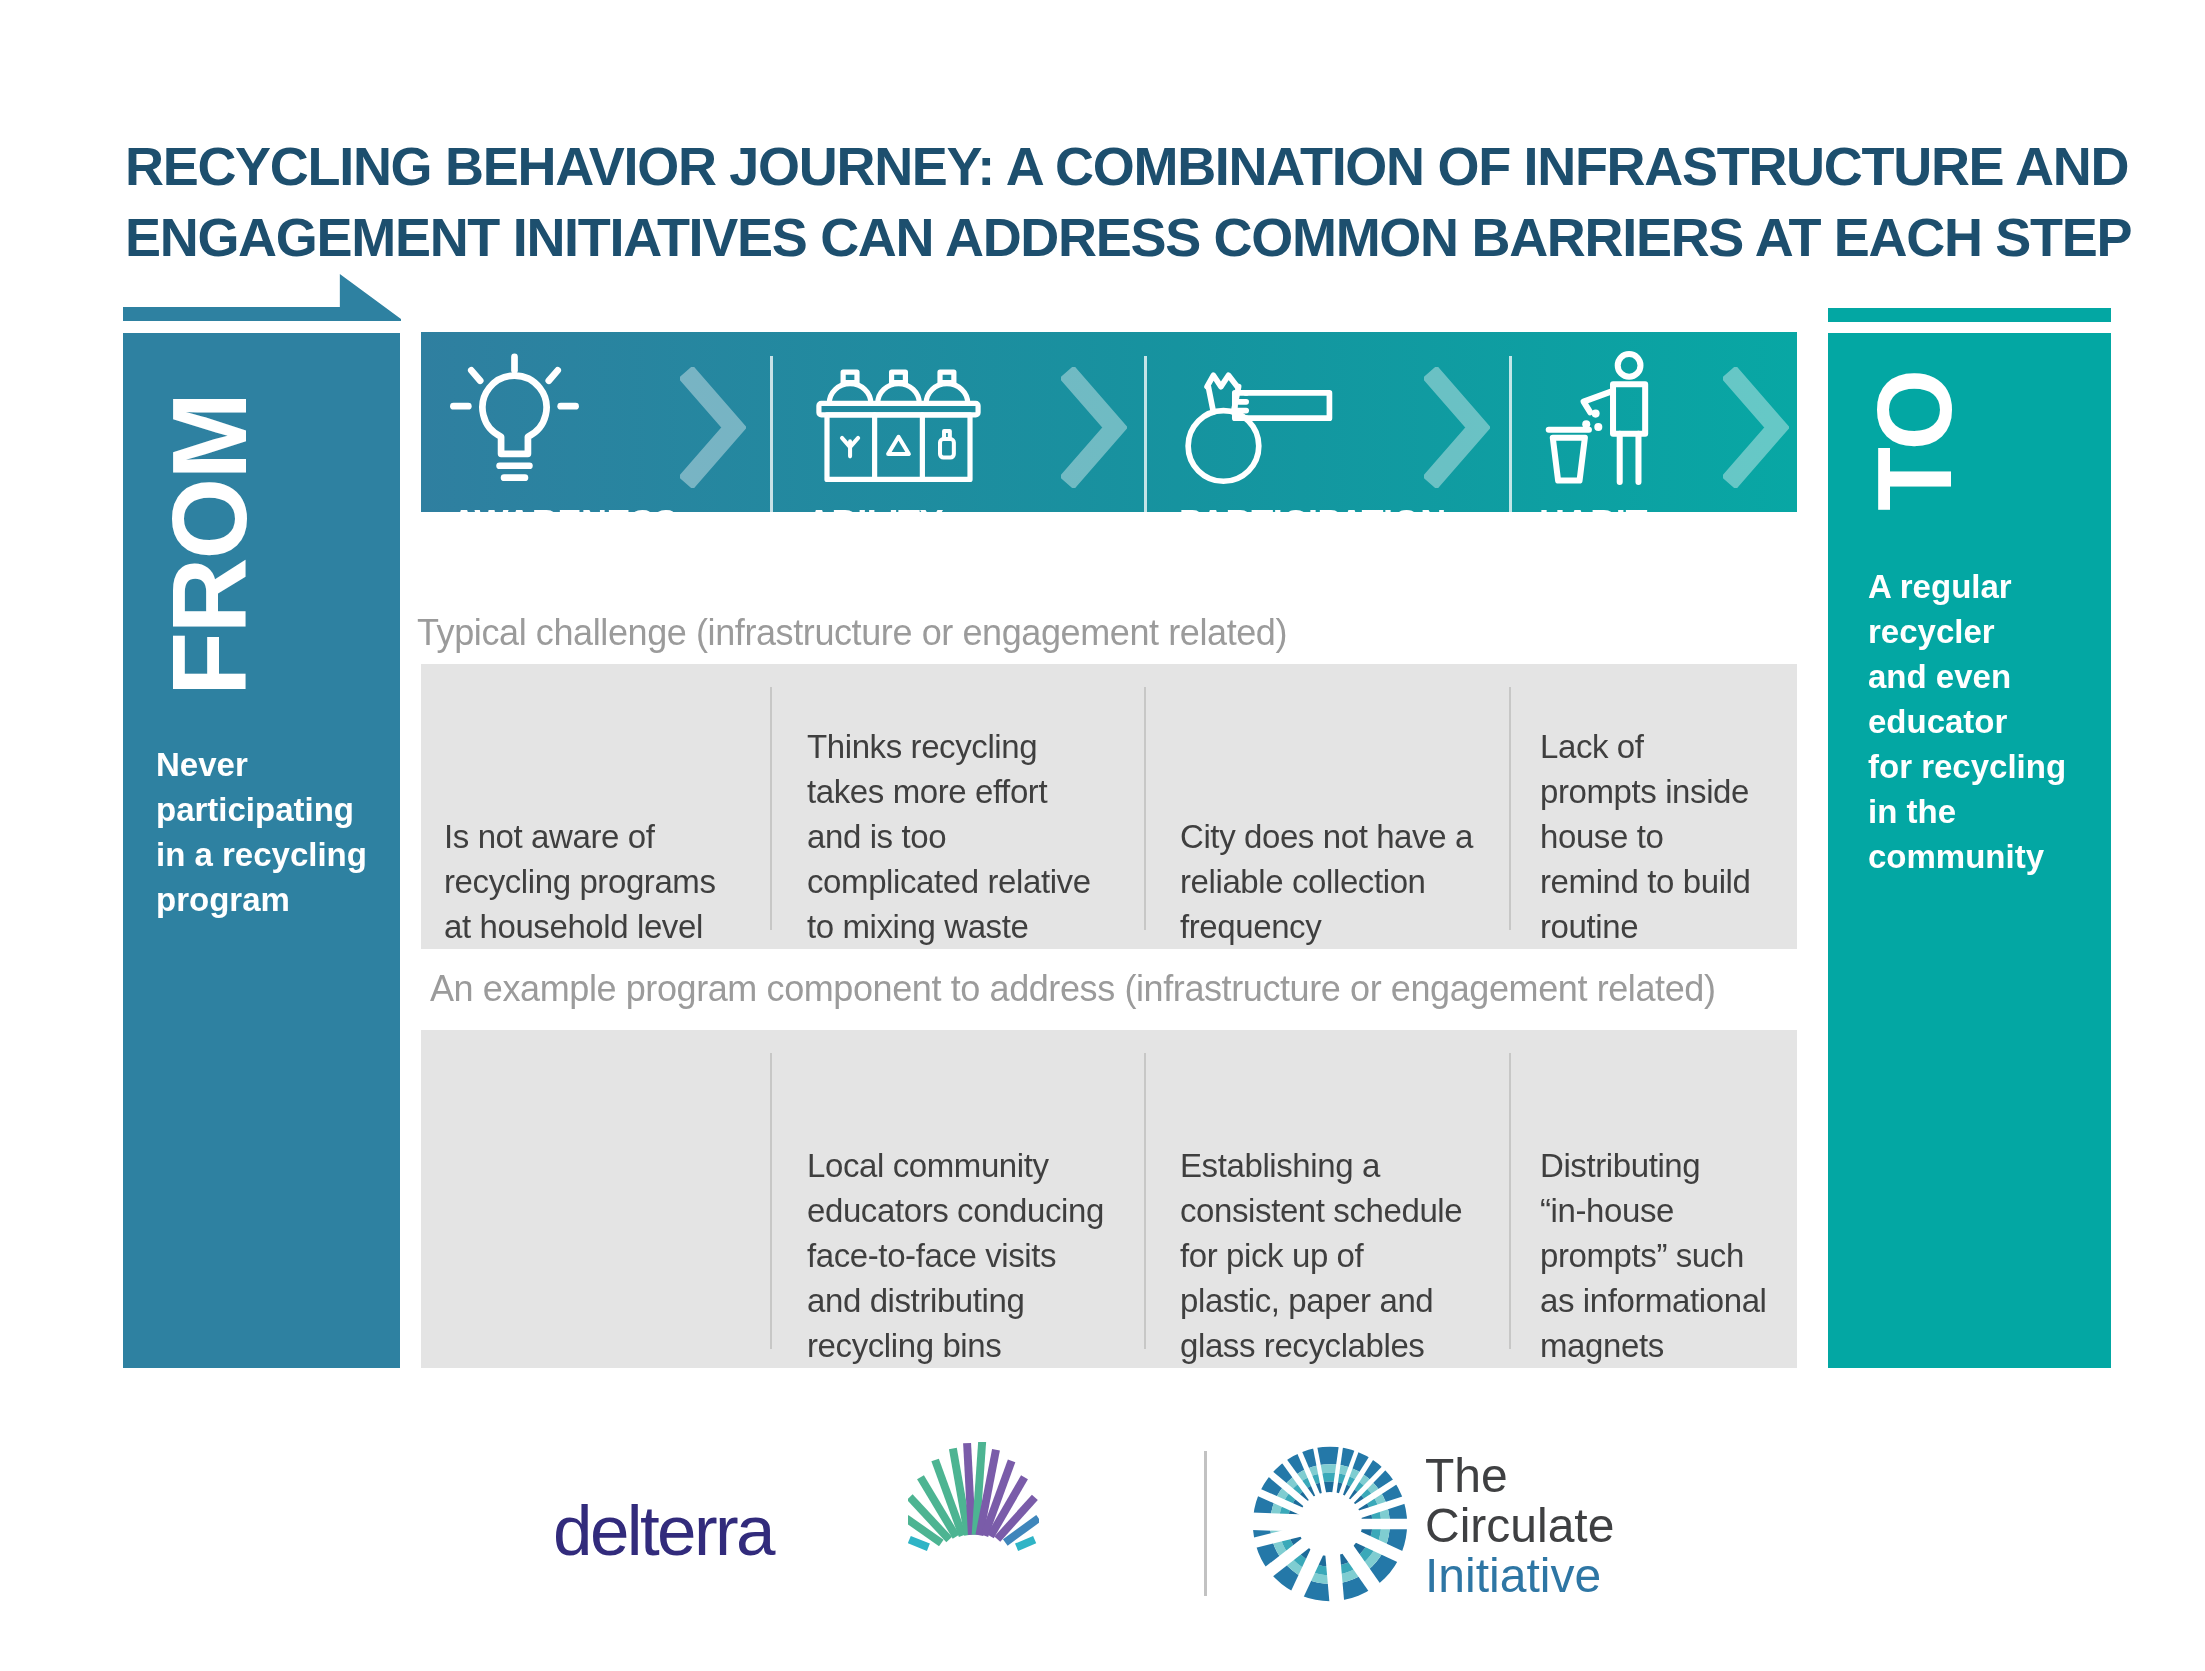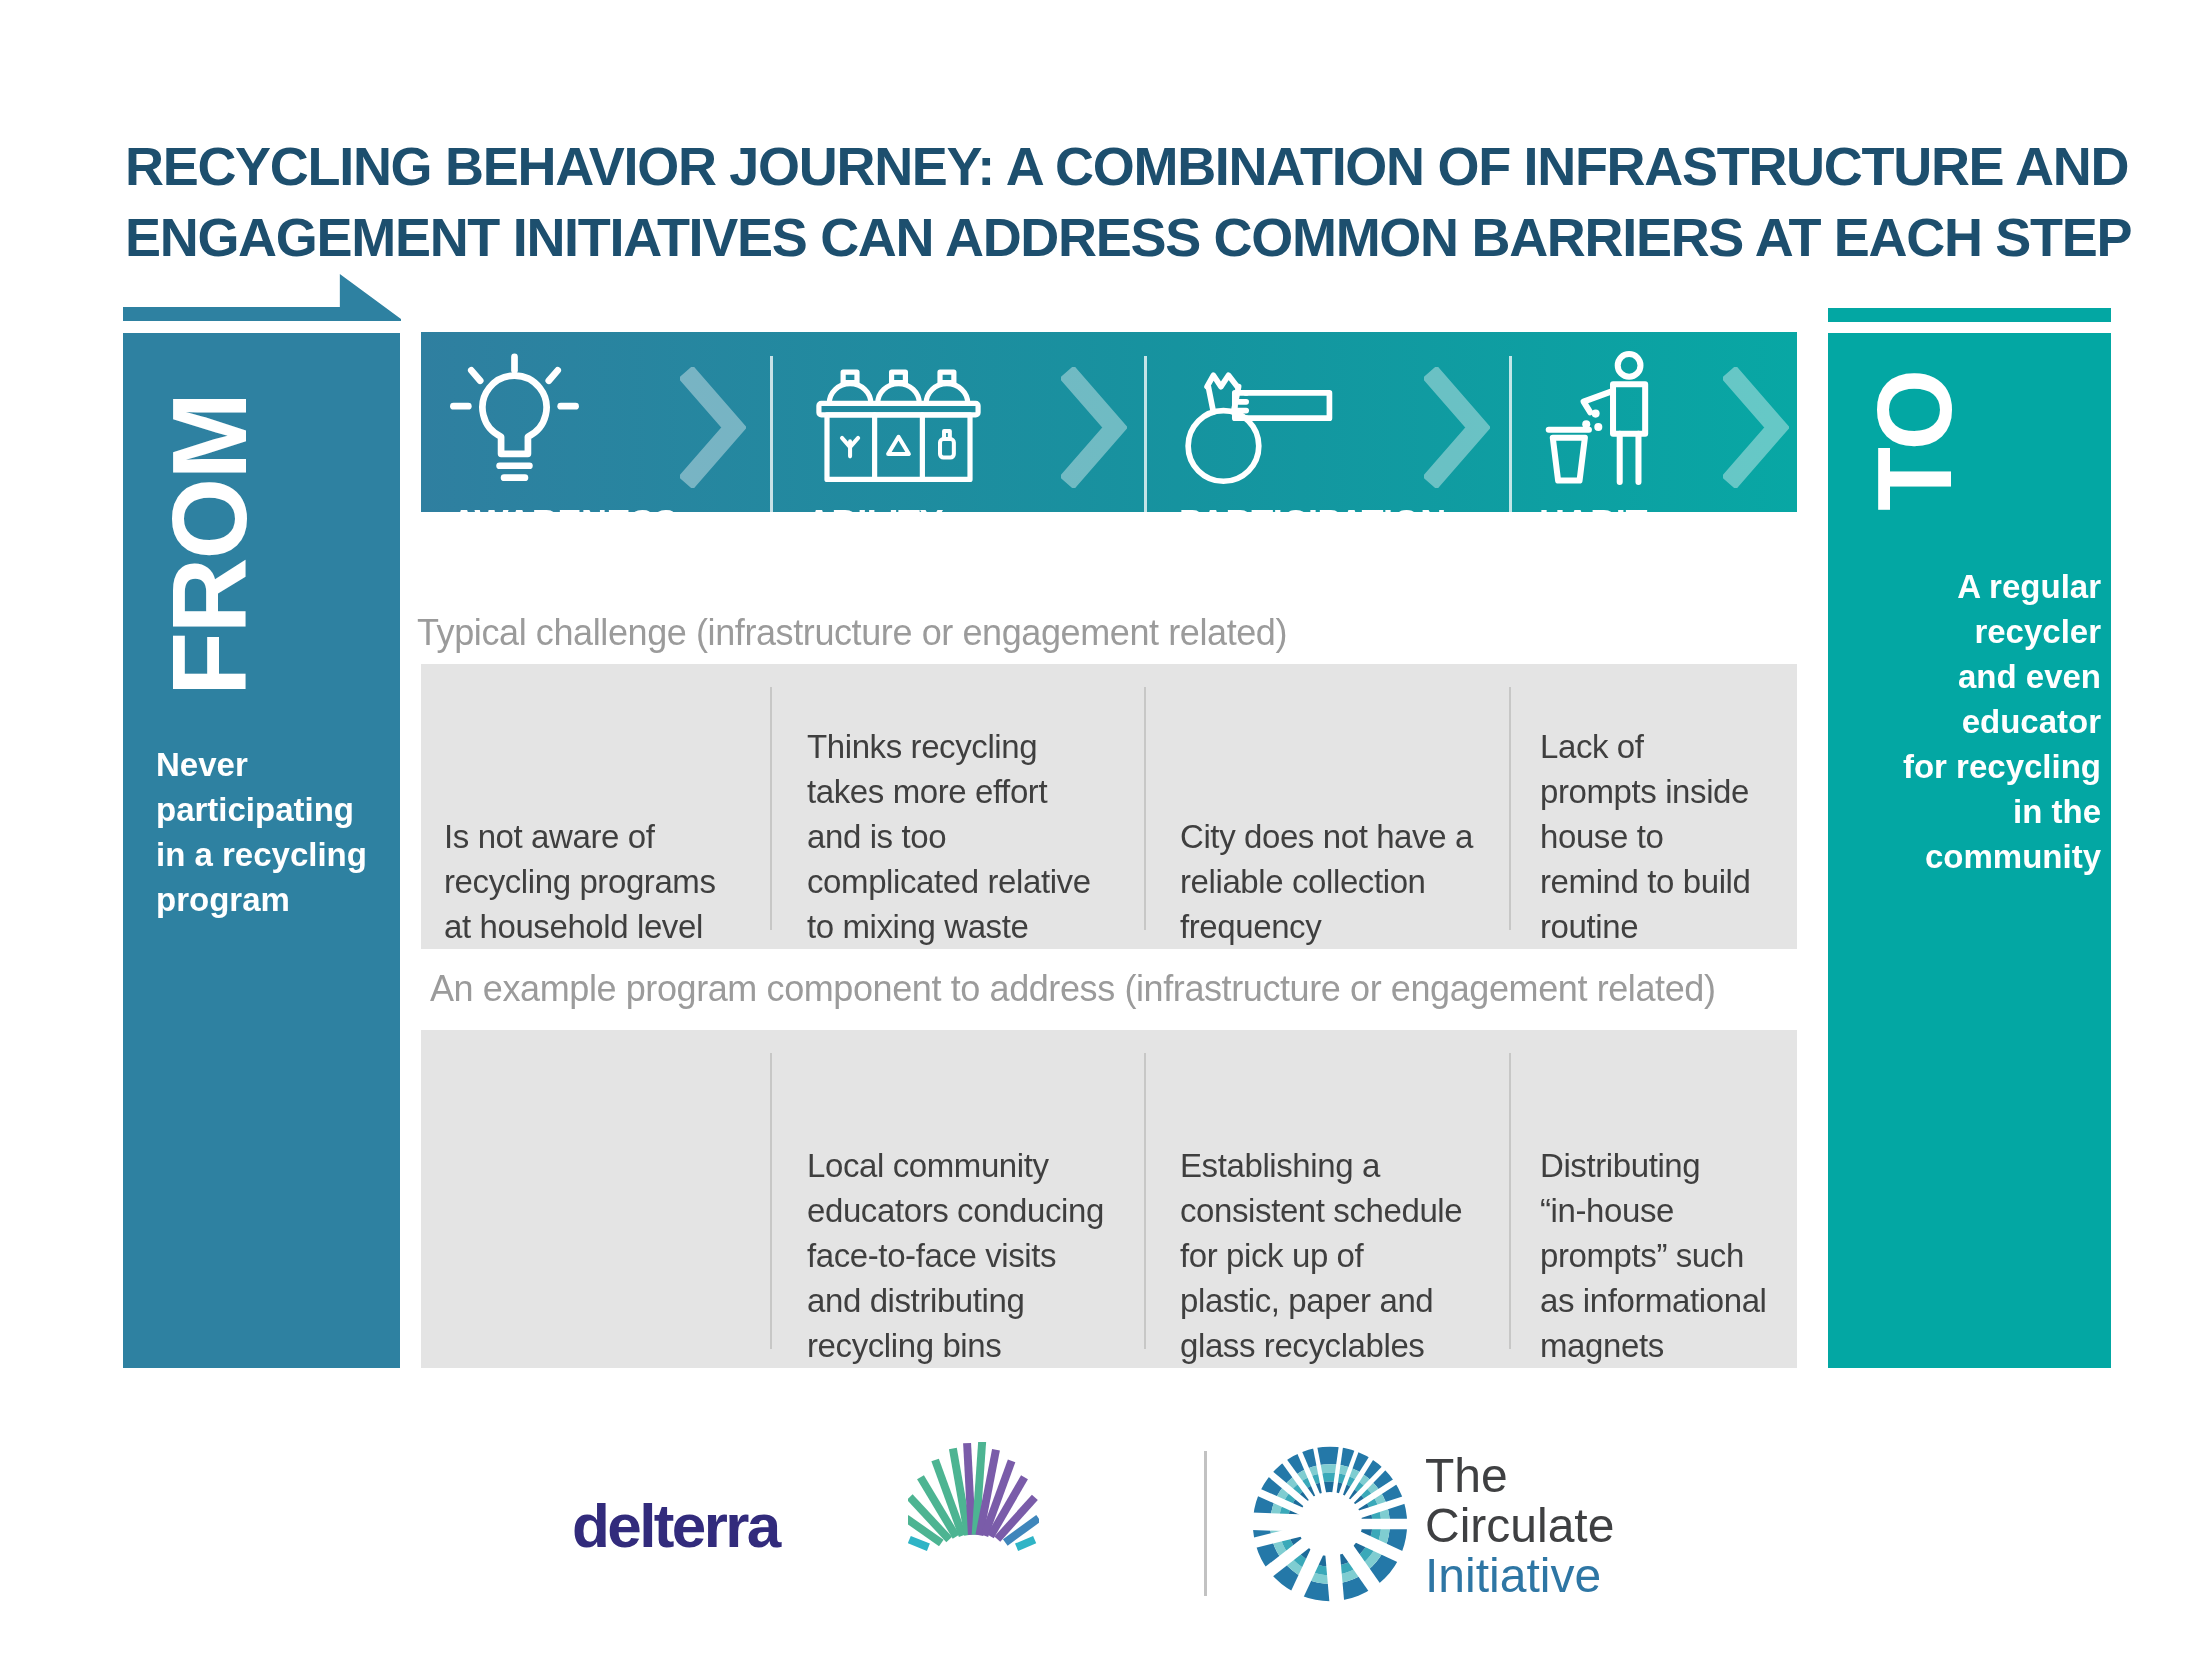--- a/index.html
+++ b/index.html
@@ -16,40 +16,40 @@
   .from-arrow{left:123px;top:274px;width:278px;height:47px;background:#2e81a1;
               clip-path:polygon(0 70%,78% 70%,78% 0,100% 96%,100% 100%,0 100%);}
   .to-block{left:1828px;top:333px;width:283px;height:1035px;background:#03a7a3;}
   .to-bar{left:1828px;top:308px;width:283px;height:14px;background:#03a7a3;}
   .vlabel{writing-mode:vertical-rl;transform:rotate(180deg);color:#fff;font-weight:700;
           font-size:105px;letter-spacing:-1.7px;line-height:130px;}
   .from-label{left:145px;top:363px;height:333px;width:130px;}
   .to-label{left:1850px;top:368px;height:143px;width:130px;}
   .panel-desc{color:#fff;font-weight:700;font-size:33px;line-height:45px;white-space:pre-line;}
   .from-desc{left:156px;top:742px;width:238px;}
-  .to-desc{left:1868px;top:564px;width:233px;text-align:right;}
+  .to-desc{left:1868px;top:564px;width:233px;}
 
   
   .band{left:421px;top:332px;width:1376px;height:180px;
         background:linear-gradient(90deg,#2f7fa0 0%,#16939f 55%,#08a7a4 100%);}
   .band .sep{position:absolute;top:24px;width:2.6px;height:202px;background:rgba(255,255,255,.75);}
   .step-label{position:absolute;top:171px;color:#fff;font-weight:700;font-size:36px;letter-spacing:-0.4px;}
   .chev{position:absolute;top:35px;width:66px;height:121px;}
 
   
   .section-heading{color:#9b9b9b;font-size:36px;letter-spacing:-0.4px;}
 
   
   .grey-box{left:421px;width:1376px;background:#e4e4e4;}
   .grey-box .divider{position:absolute;top:22.5px;bottom:19px;width:1.7px;background:#c7c7c6;}
   .cell{position:absolute;top:0;height:100%;display:flex;align-items:flex-end;}
   .cell-text{color:#3f3f3f;font-size:33px;line-height:45px;letter-spacing:-0.4px;white-space:pre-line;}
 
   
-  .delterra-word{left:572px;top:1490px;font-size:62px;font-weight:700;color:#322b7c;letter-spacing:-2.6px;}
+  .delterra-word{left:553px;top:1490px;font-size:71px;font-weight:400;color:#322b7c;letter-spacing:-2.6px;}
   .logo-divider{left:1204px;top:1451px;width:2.6px;height:145px;background:#c2c2c2;}
   .circ-text{left:1425px;top:1451px;font-size:48px;line-height:50px;color:#3f4042;}
   .circ-text .blue{color:#2e76a4;}
 </style>
 </head>
 <body>
 
 <div class="canvas">
 
   <div class="abs title">

